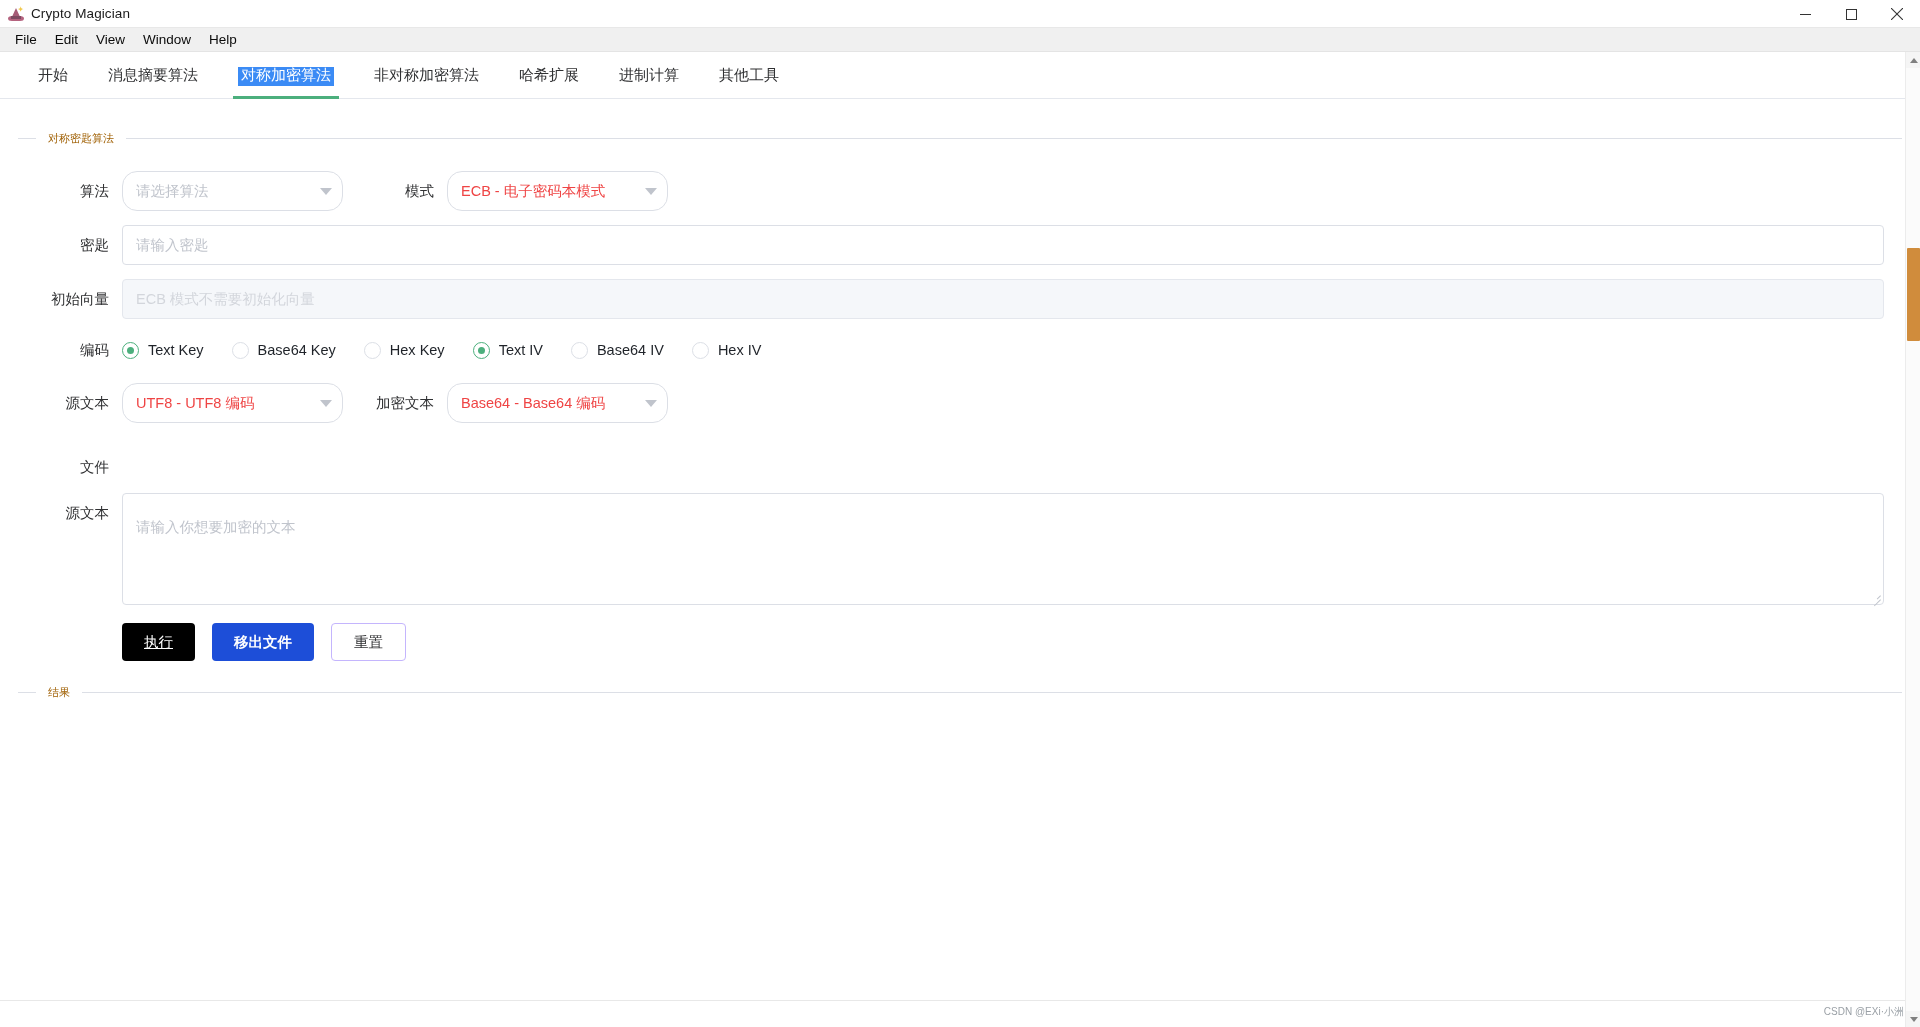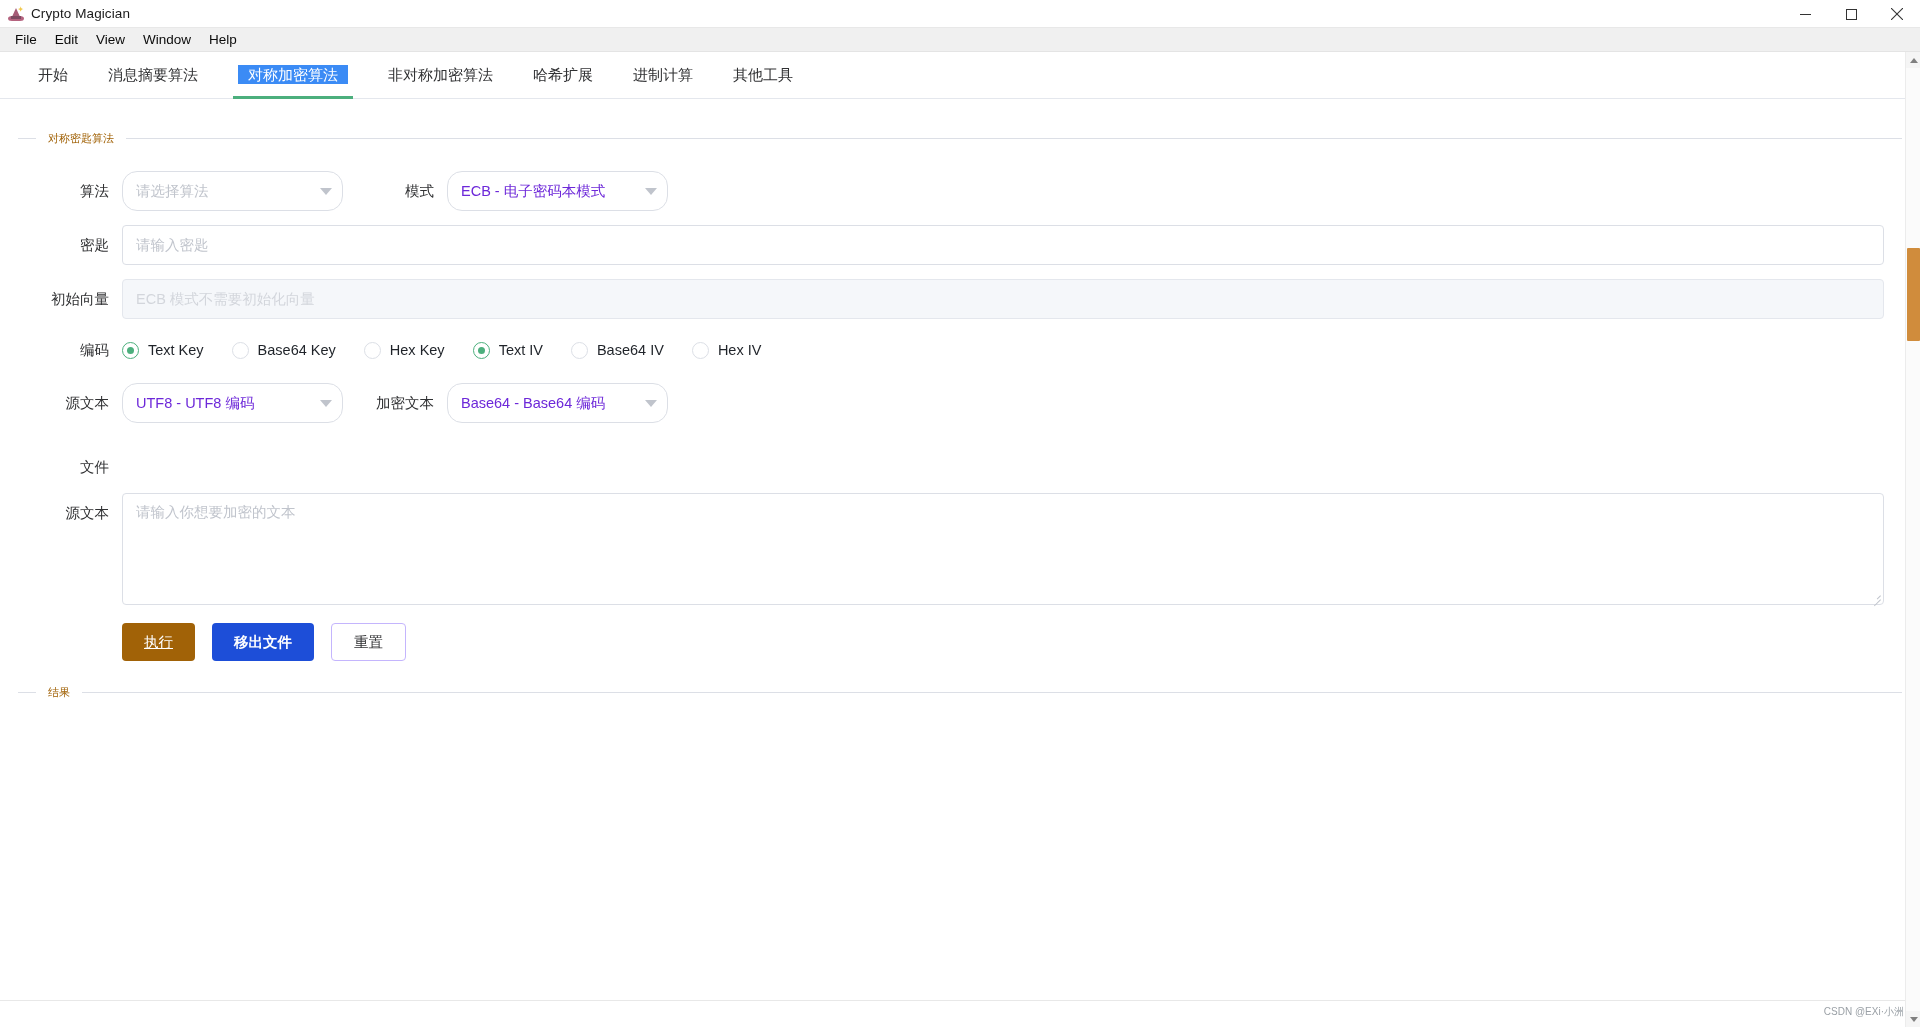--- a/index.html
+++ b/index.html
@@ -112,21 +112,22 @@
     padding: 0 20px;
     position: relative;
     white-space: nowrap;
   }
   .tab.active {
     color: #1a73e8;
   }
   .tab.active .tab-label-inner {
     background: #3b8bf5;
     color: #ffffff;
-    padding: 1px 10px;
+    padding: 1px 3px;
+    font-family: Liberation Mono, monospace;
   }
   .tab.active::after {
     content: "";
     position: absolute;
     left: 15px; right: 15px;
     bottom: -1px;
     height: 3px;
     background: #4caf7d;
   }
 
@@ -180,21 +181,21 @@
     border-radius: 15px;
     background: #fff;
     display: flex;
     align-items: center;
     padding: 0 10px 0 13px;
     position: relative;
     flex: none;
   }
   .select .sel-val {
     font-size: 14.5px;
-    color: #6d28d9;
+    color: #ef4444;
     white-space: nowrap;
     overflow: hidden;
     text-overflow: ellipsis;
     flex: 1;
   }
   .select.placeholder .sel-val { color: #c0c4cc; }
   .caret {
     width: 0; height: 0;
     border-left: 6px solid transparent;
     border-right: 6px solid transparent;
@@ -281,21 +282,21 @@
 
   
   .ta-row { display: flex; align-items: flex-start; margin-bottom: 18px; }
   .ta-row .flabel { padding-top: 11px; }
   .textarea {
     flex: 1;
     height: 112px;
     border: 1px solid #dcdfe6;
     border-radius: 4px;
     background: #fff;
-    padding: 9px 13px;
+    padding: 24px 13px;
     font-size: 14.5px;
     color: #c0c4cc;
     margin-right: 18px;
     position: relative;
   }
   .resize-grip {
     position: absolute;
     right: 2px; bottom: 2px;
     width: 10px; height: 10px;
   }
@@ -311,21 +312,21 @@
   .btn-row { display: flex; align-items: center; padding-left: 104px; }
   .btn {
     height: 38px;
     border-radius: 4px;
     display: flex; align-items: center; justify-content: center;
     font-size: 14.5px;
     padding: 0 22px;
     margin-right: 17px;
     white-space: nowrap;
   }
-  .btn.primary { background: #a16207; color: #fff; text-decoration: underline; }
+  .btn.primary { background: #000000; color: #fff; text-decoration: underline; }
   .btn.warn { background: #1d4ed8; color: #fff; font-weight: bold; }
   .btn.plain { background: #fff; color: #303133; border: 1px solid #c4b5fd; }
 
   
   .scrollbar {
     position: absolute;
     top: 0; right: 0;
     width: 15px;
     height: 100%;
     background: #fbfbfb;

